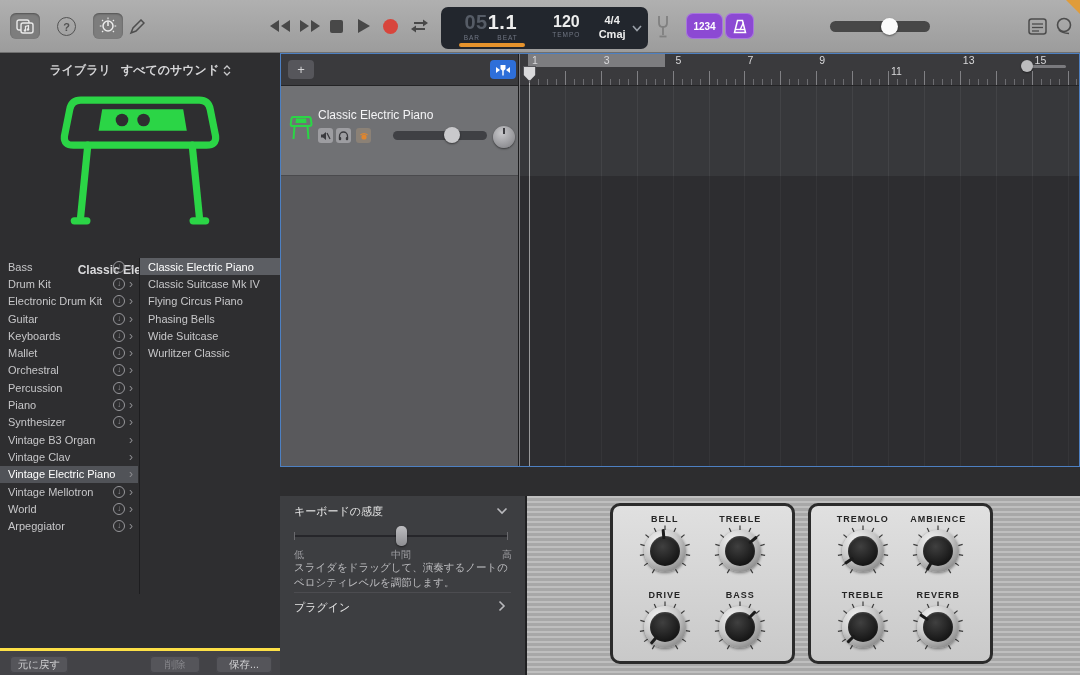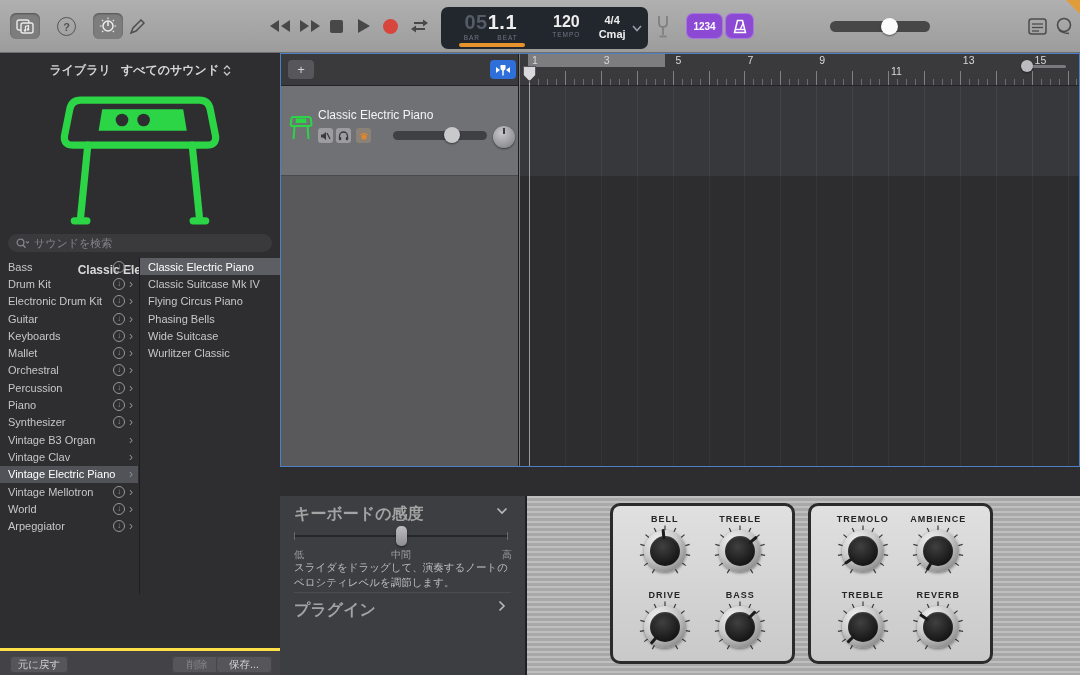--- a/index.html
+++ b/index.html
@@ -89,21 +89,21 @@
 
   
   #sc-header { left:280px; top:467px; width:800px; height:29px; background:linear-gradient(#333336,#2a2a2d); border-bottom:1px solid #1c1c1e; }
   .sc-tab { position:absolute; top:5px; height:19px; border-radius:5px; display:flex; align-items:center; justify-content:center;
     font-size:11px; font-weight:bold; color:#c6c6c8; background:#414144; }
   .sc-tab.active { background:#2e6fd9; color:#fff; }
   .sc-tab.dim { color:#7b7b7f; background:#3b3b3e; }
   #sc-graph-btn { left:766px; top:5px; width:26px; height:19px; background:#c9c9cb; border-radius:4px;
     display:flex; align-items:center; justify-content:center; position:absolute; }
   #sc-left { left:280px; top:496px; width:245px; height:179px; background:#3d3e41; }
-  .sc-title { color:#a3a3a3; font-size:16px; font-weight:bold; }
+  .sc-title { color:#e5e5e5; font-size:11px; font-weight:normal; }
   #sens-slider-track { left:14px; top:39px; width:214px; height:2px; background:#26262a; }
   .sens-end { position:absolute; top:-3px; width:1px; height:8px; background:#6a6a6e; }
   #sens-knob { left:101px; top:-9px; width:11px; height:20px; border-radius:5px;
     background:linear-gradient(180deg,#bdbdc0,#8e8e92); box-shadow:0 1px 2px rgba(0,0,0,.5); position:absolute; }
   .sens-lbl { position:absolute; top:52px; font-size:10px; color:#9d9da1; }
   #sens-desc { left:14px; top:64px; width:218px; font-size:10.5px; line-height:15px; color:#bdbdc0; }
   #sc-left-divider { left:14px; top:96px; width:217px; height:1px; background:#4c4c50; }
   #sc-divider-v { left:525px; top:496px; width:2px; height:179px; background:#202022; }
   #knob-area { left:527px; top:496px; width:553px; height:179px;
     background:repeating-linear-gradient(180deg,#bfbfbf 0 2px,#a8a8a8 2px 5px); }
@@ -271,28 +271,20 @@
           <line x1="27" y1="156" x2="41" y2="156"></line>
           <line x1="159" y1="156" x2="173" y2="156"></line>
         </g>
         <polygon points="58,32 148,32 152,56 54,56" fill="#2bd546"></polygon>
         <circle cx="80" cy="44" r="7" fill="#2e2e30"></circle>
         <circle cx="104" cy="44" r="7" fill="#2e2e30"></circle>
       </svg>
     </div>
     <div id="lib-name" class="abs">Classic Electric Piano</div>
 
-    <div id="search-box" class="abs">
-      <svg width="13" height="11" viewBox="0 0 13 11">
-        <circle cx="4.5" cy="4.5" r="3.4" fill="none" stroke="#84848a" stroke-width="1.3"></circle>
-        <line x1="7" y1="7" x2="9.5" y2="9.8" stroke="#84848a" stroke-width="1.3"></line>
-        <path d="M10 3.5 l1.5 1.5 l1.5 -1.5" fill="none" stroke="#84848a" stroke-width="1.1"></path>
-      </svg>
-      <span>サウンドを検索</span>
-    </div>
 
     <div class="lib-cols abs">
       <div id="cat-list">
           <div class="lib-row">
             <span class="lbl">Bass</span>
             <span class="dl-icon">↓</span>
             <span class="chev">›</span>
           </div>
           <div class="lib-row">
             <span class="lbl">Drum Kit</span>
@@ -385,21 +377,21 @@
             <span class="lbl">Wide Suitcase</span>
           </div>
           <div class="lib-row">
             <span class="lbl">Wurlitzer Classic</span>
           </div>
         </div>
     </div>
 
     <div id="lib-footer">
       <div class="foot-btn" style="left:10px;width:58px;">元に戻す</div>
-      <div class="foot-btn disabled" style="left:172px;width:50px;">削除</div>
+      <div class="foot-btn disabled" style="left:150px;width:50px;">削除</div>
       <div class="foot-btn" style="left:216px;width:56px;">保存...</div>
     </div>
   </div>
 
   <div id="arrange" class="abs">
     <div id="track-strip" class="abs">
       <div id="add-track-btn" class="abs">+</div>
       <div id="catch-btn" class="abs">
         <svg width="16" height="12" viewBox="0 0 16 12">
           <polygon points="1,3 5,6 1,9" fill="#fff"></polygon>

